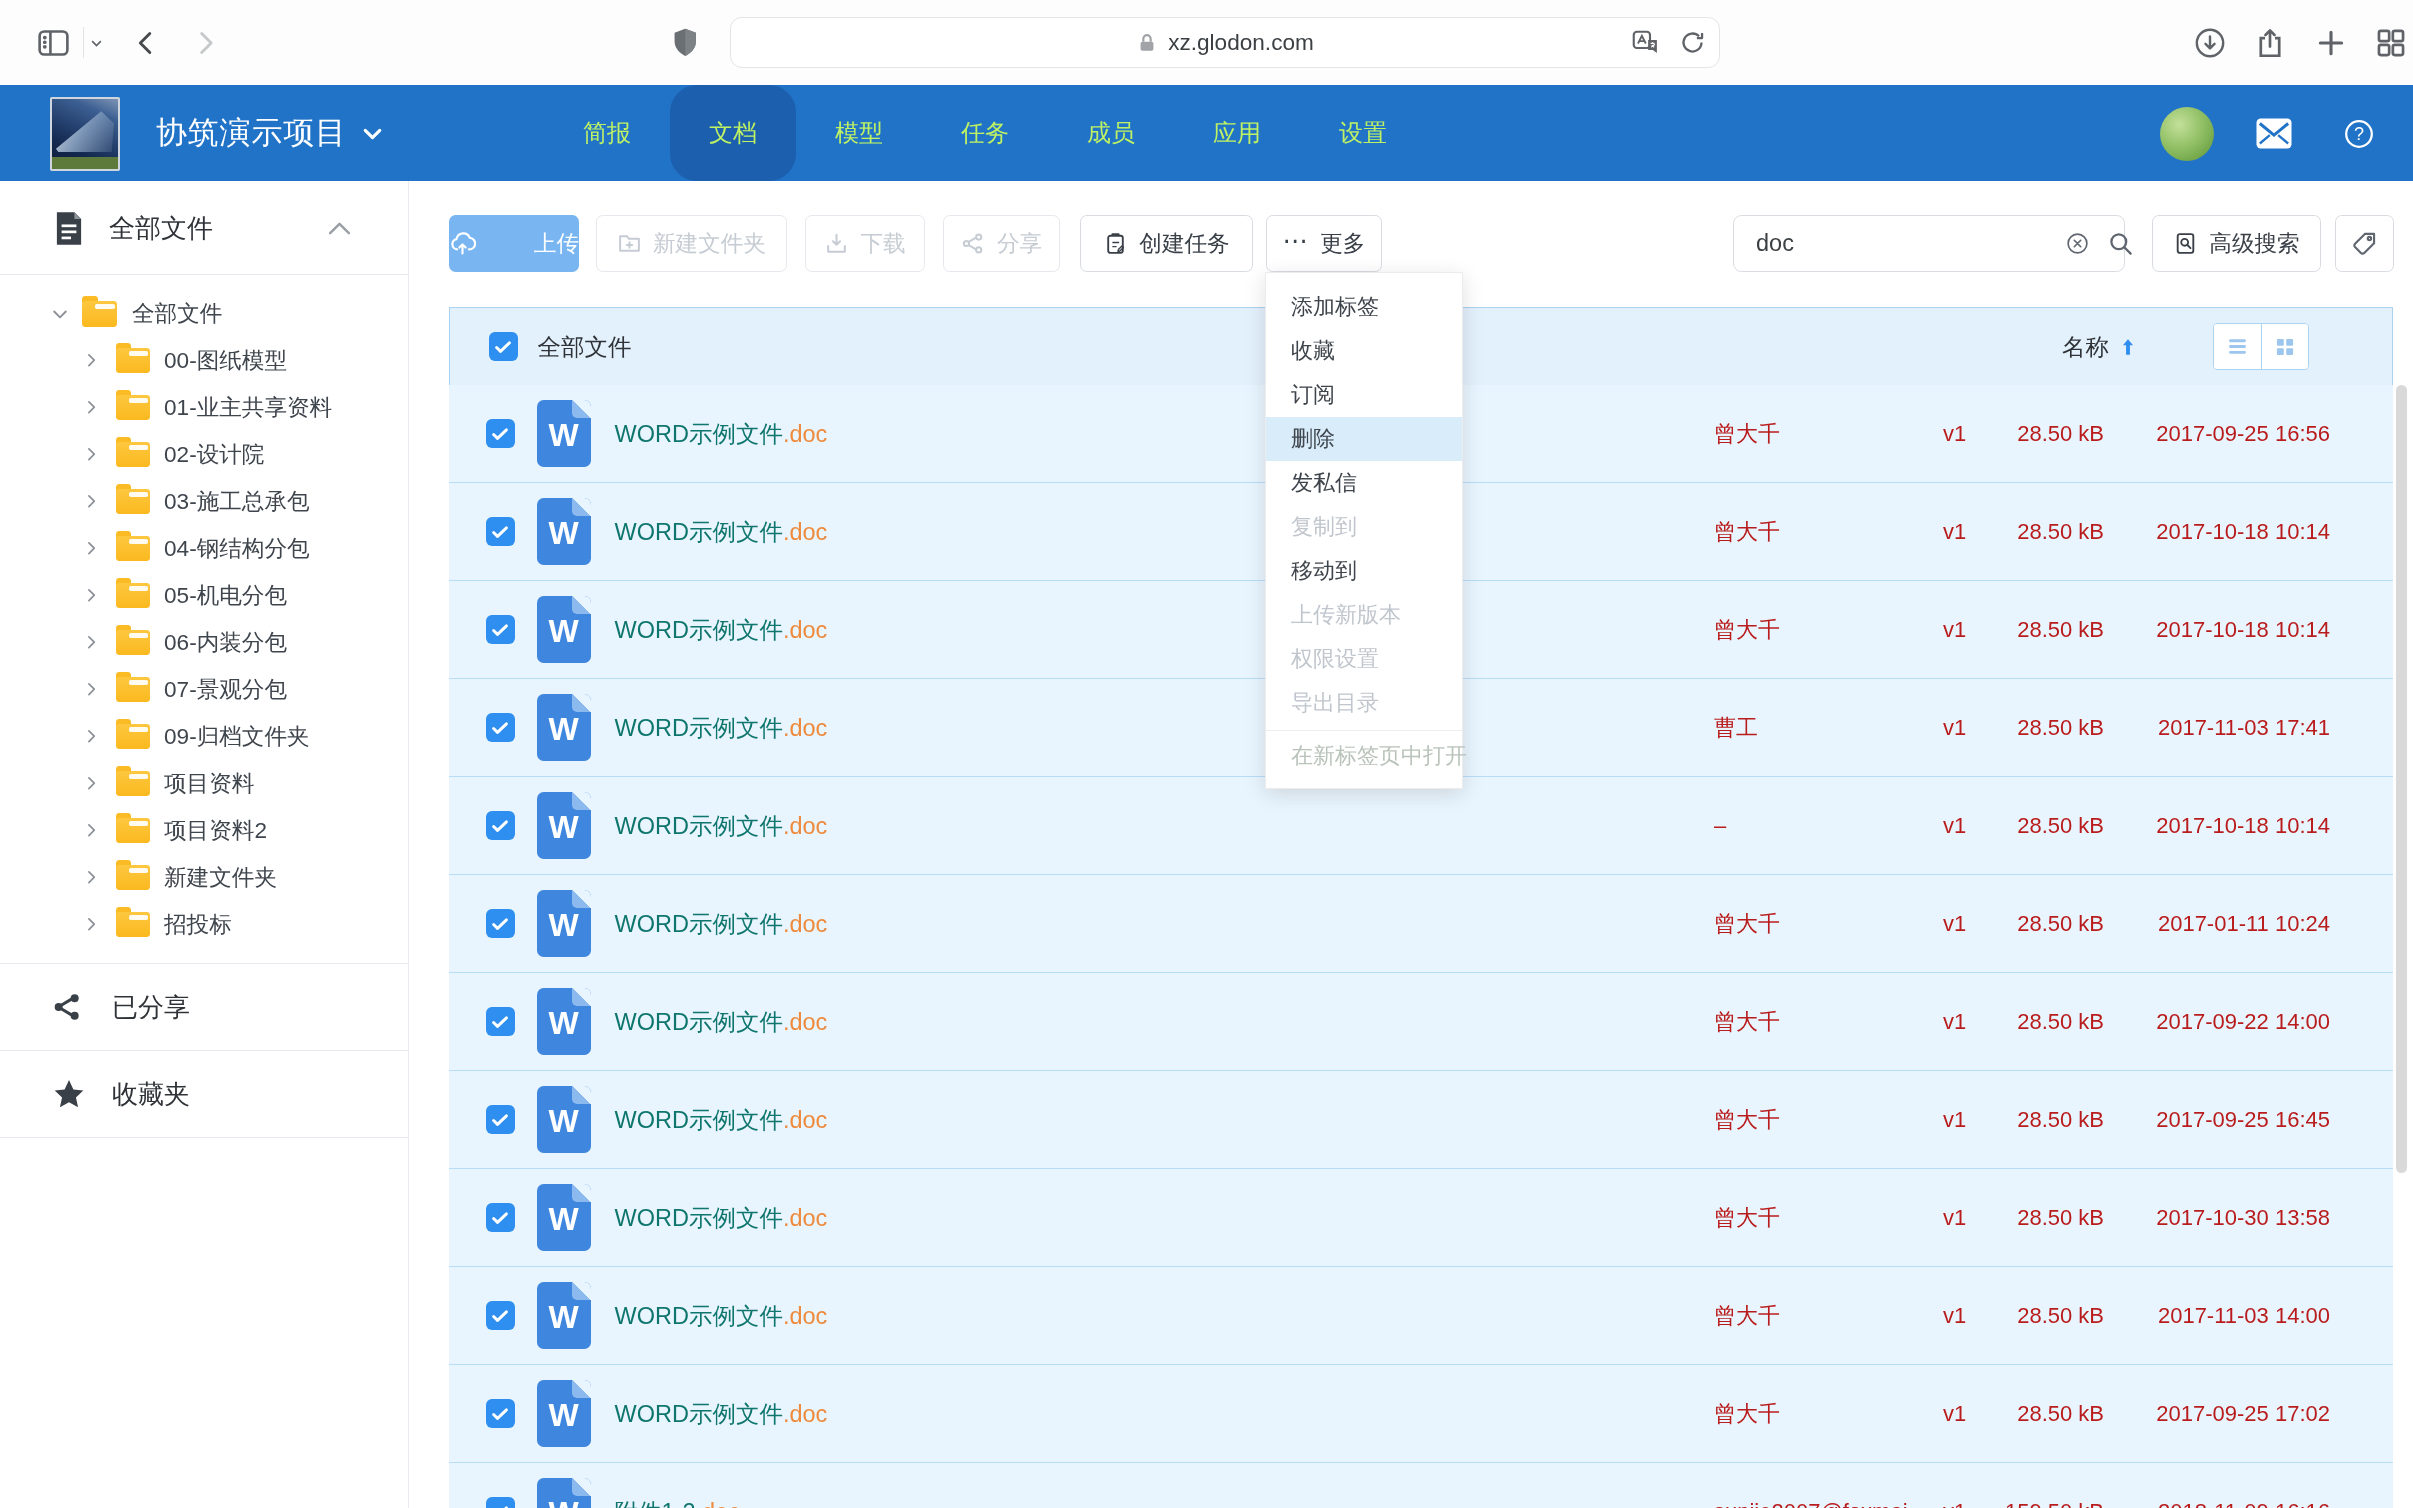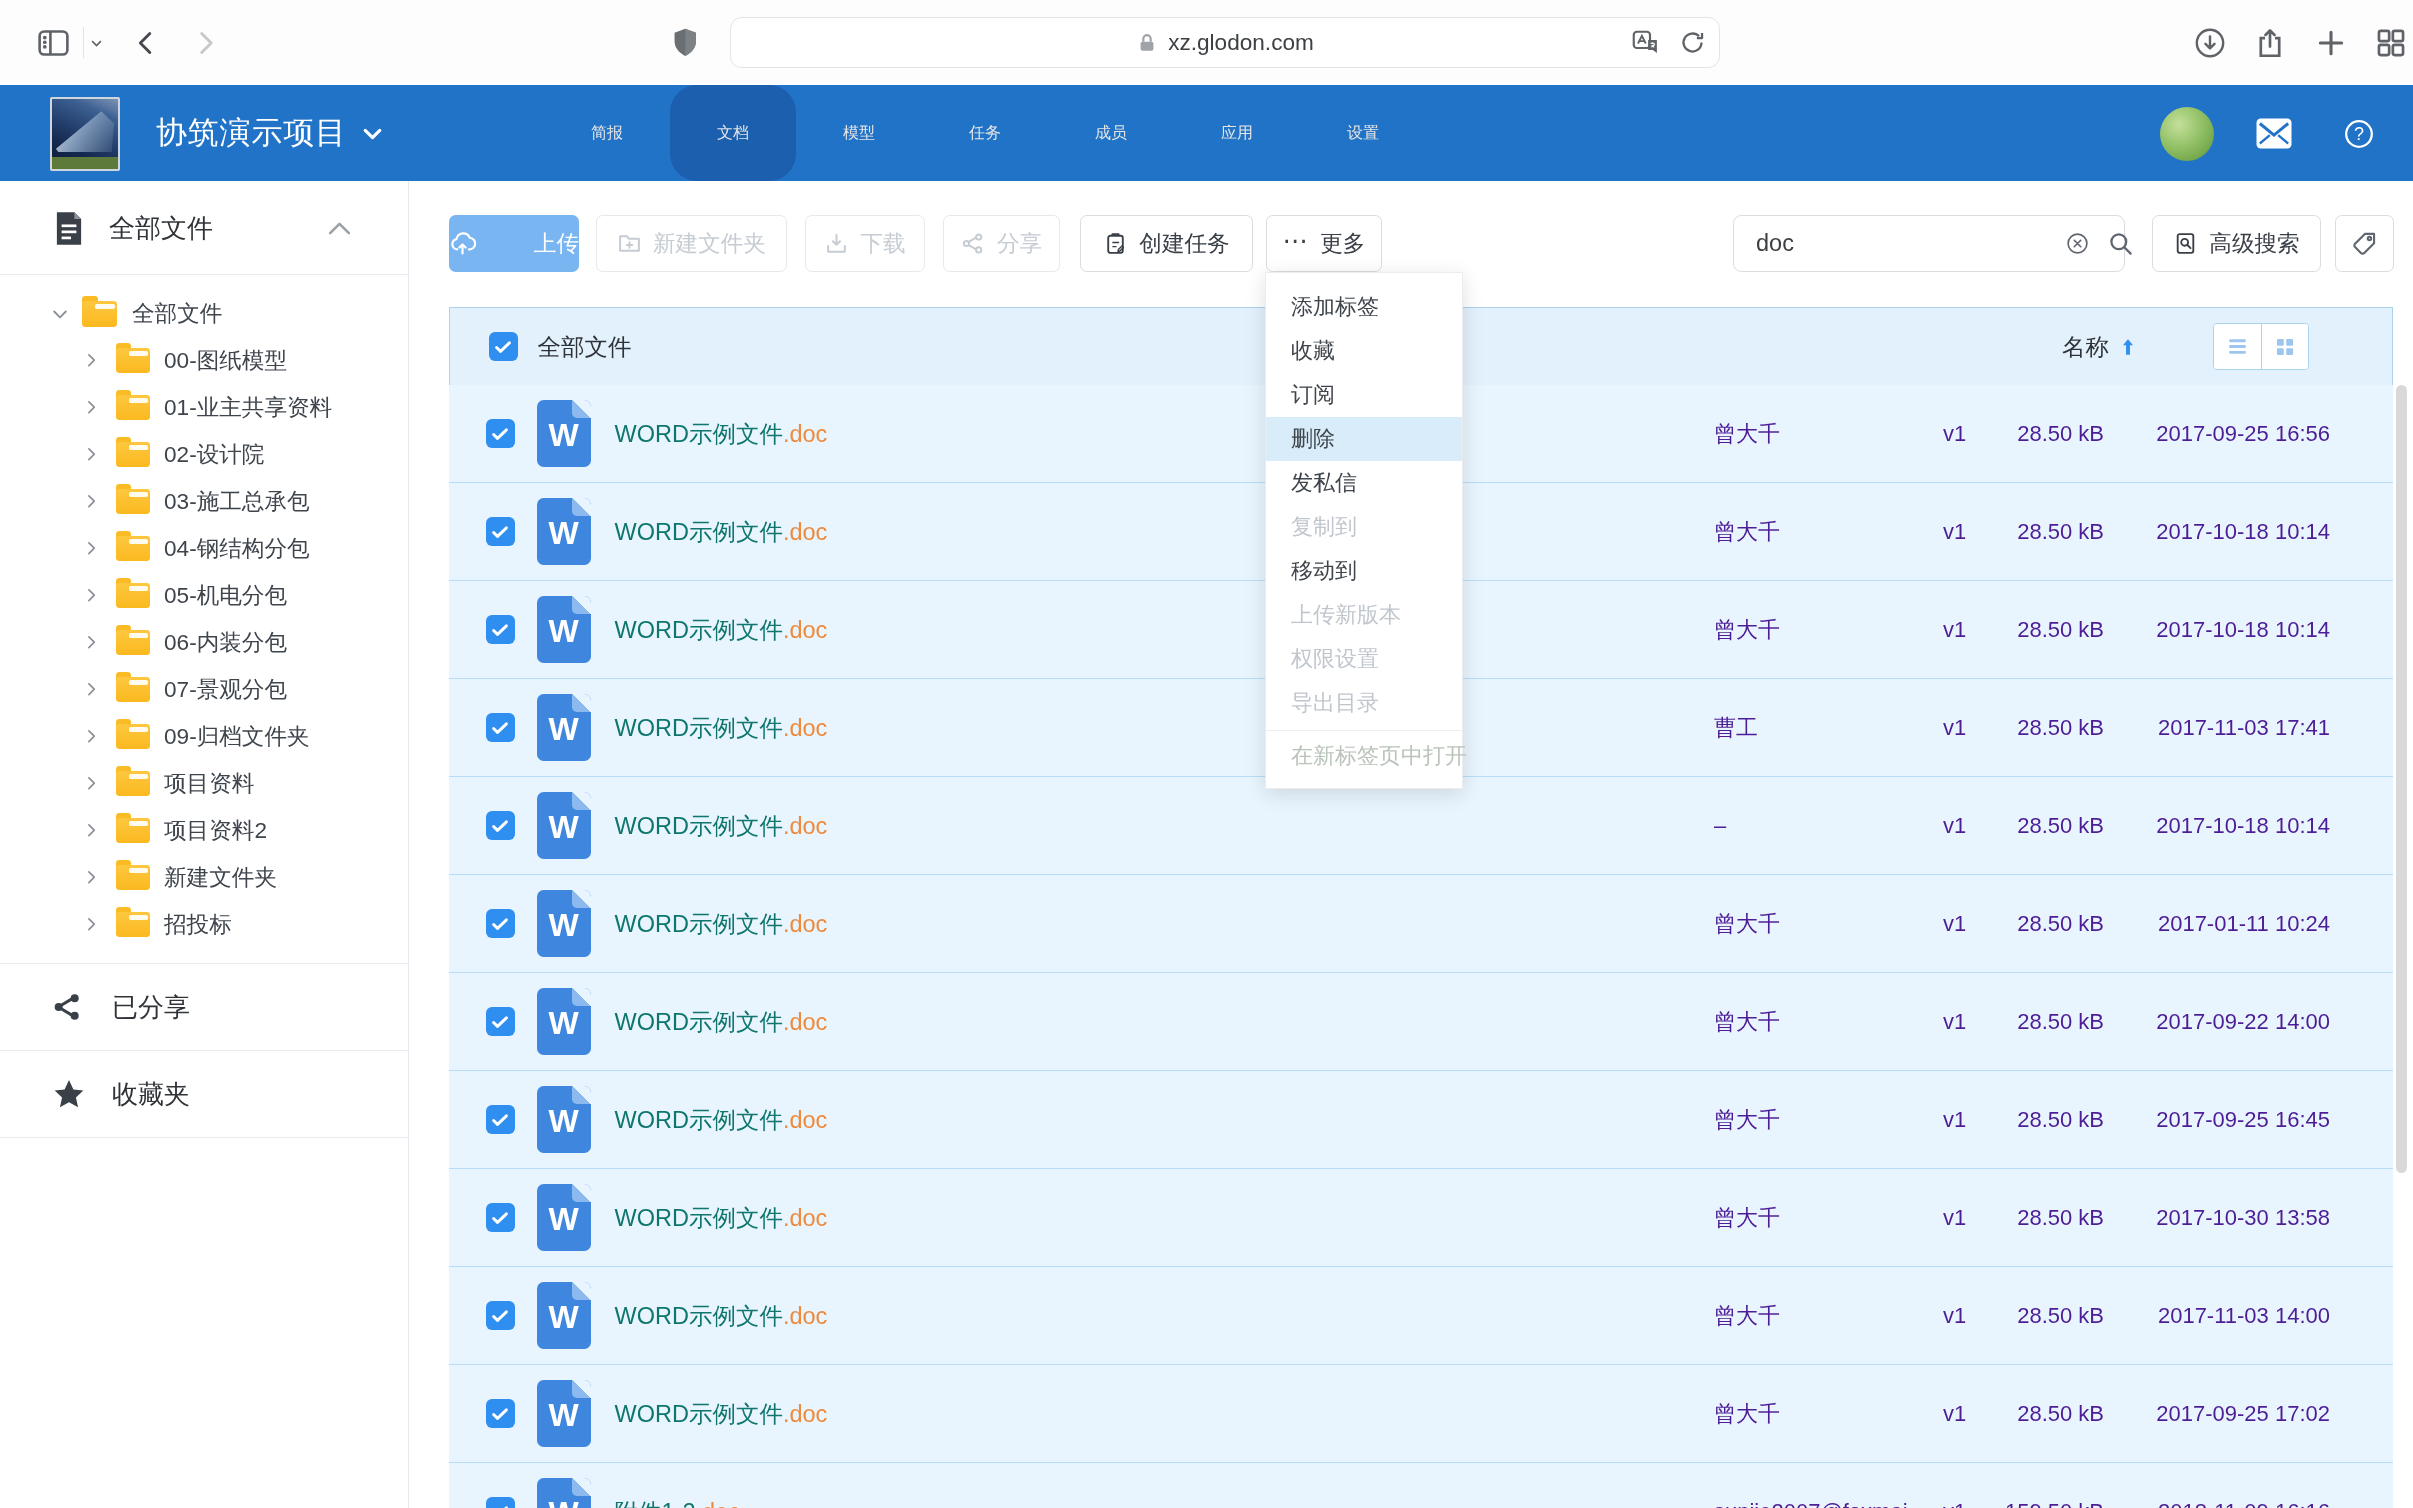--- a/index.html
+++ b/index.html
@@ -20,21 +20,21 @@
   .appbar { position:absolute; left:0; top:85px; width:2413px; height:96px; background:#2173c7; }
   .logo { position:absolute; left:50px; top:11.7px; width:70px; height:74px; border:2.5px solid #cfd6de; border-radius:1.7px;
     background:linear-gradient(205deg,#7d95b5 0%,#3c5f92 22%,#24406e 48%,#13284e 72%,#0e1c38 100%); overflow:hidden; }
   .logo::before { content:""; position:absolute; left:6%; top:18%; width:88%; height:58%;
     background:linear-gradient(115deg,rgba(220,230,240,.9) 0%,rgba(150,175,205,.8) 45%,rgba(70,95,130,.4) 100%);
     clip-path:polygon(0 92%,78% 0,100% 30%,96% 100%,4% 100%); }
   .logo::after { content:""; position:absolute; left:0; bottom:0; width:100%; height:11.7px; background:#5d7a3a; }
   .proj { position:absolute; left:156px; top:0; height:96px; display:flex; align-items:center; gap:13.4px; cursor:pointer; }
   .proj-name { color:#fff; font-size:31px; font-weight:500; letter-spacing:0.8px; }
   .nav { position:absolute; left:544px; top:0; height:96px; display:flex; }
-  .nav-tab { width:126px; height:96px; line-height:96px; text-align:center; color:#e5e5e5; font-size:16px; cursor:pointer; }
+  .nav-tab { width:126px; height:96px; line-height:96px; text-align:center; color:#bef264; font-size:24px; cursor:pointer; }
   .nav-tab.active { background:#1b5fae;border-radius:27px; }
   .avatar { position:absolute; left:2160px; top:22px; width:54px; height:54px; border-radius:50%;
     background:radial-gradient(circle at 35% 32%,#c3e09a 0%,#93c167 45%,#74a84b 75%,#628f3e 100%); }
   .mail-ic { position:absolute; left:2254px; top:31px; }
   .help-ic { position:absolute; left:2343px; top:33px; }
 
   
   .sidebar { position:absolute; left:0; top:181px; width:409px; height:1327px; background:#fff; border-right:0.8px solid #e7eaee; }
   .side-head { position:relative; height:94px; border-bottom:0.8px solid #e7eaee; }
   .side-head .doc-ic { position:absolute; left:54px; top:30px; }
@@ -91,21 +91,21 @@
   .row .checkbox { margin-left:37px; }
   .thead .checkbox { margin-left:39px; }
   .file-ic { position:relative; width:54px; height:67px; margin-left:22px; background:#3f87de; border-radius:6.7px; flex:none; }
   .file-ic::before { content:""; position:absolute; top:0; right:0; width:18.4px; height:18.4px;
     background:linear-gradient(225deg,#e9f5fe 0 49%,#8cbaef 51% 100%); border-radius:0 6.7px 0 5px; }
   .file-ic::after { content:"W"; position:absolute; left:0; right:0; top:17px; text-align:center; color:#fff; font-size:32px; font-weight:bold; }
   .fname { margin-left:24px; font-size:23.5px; white-space:nowrap; cursor:pointer; }
   .fname .base { color:#0f766e; }
   .fname .ext { color:#ee8a3c; }
   .cols { position:absolute; left:1265px; top:0; height:100%; display:flex; align-items:center; }
-  .col { font-size:22px; color:#4c1d95; white-space:nowrap; }
+  .col { font-size:22px; color:#b91c1c; white-space:nowrap; }
   .col.owner { width:229px; overflow:hidden; text-overflow:ellipsis; }
   .col.ver { width:50px; }
   .col.size { width:111px; text-align:right; }
   .col.date { width:226px; text-align:right; }
 
   
   .scroll-thumb { position:absolute; right:6.7px; top:204px; width:11.7px; height:788px; background:#d9d9d9; border-radius:5.9px; cursor:pointer; }
 
   
   .menu { position:absolute; left:856px; top:91px; width:198px; background:#fff; border:0.8px solid #ececec;

